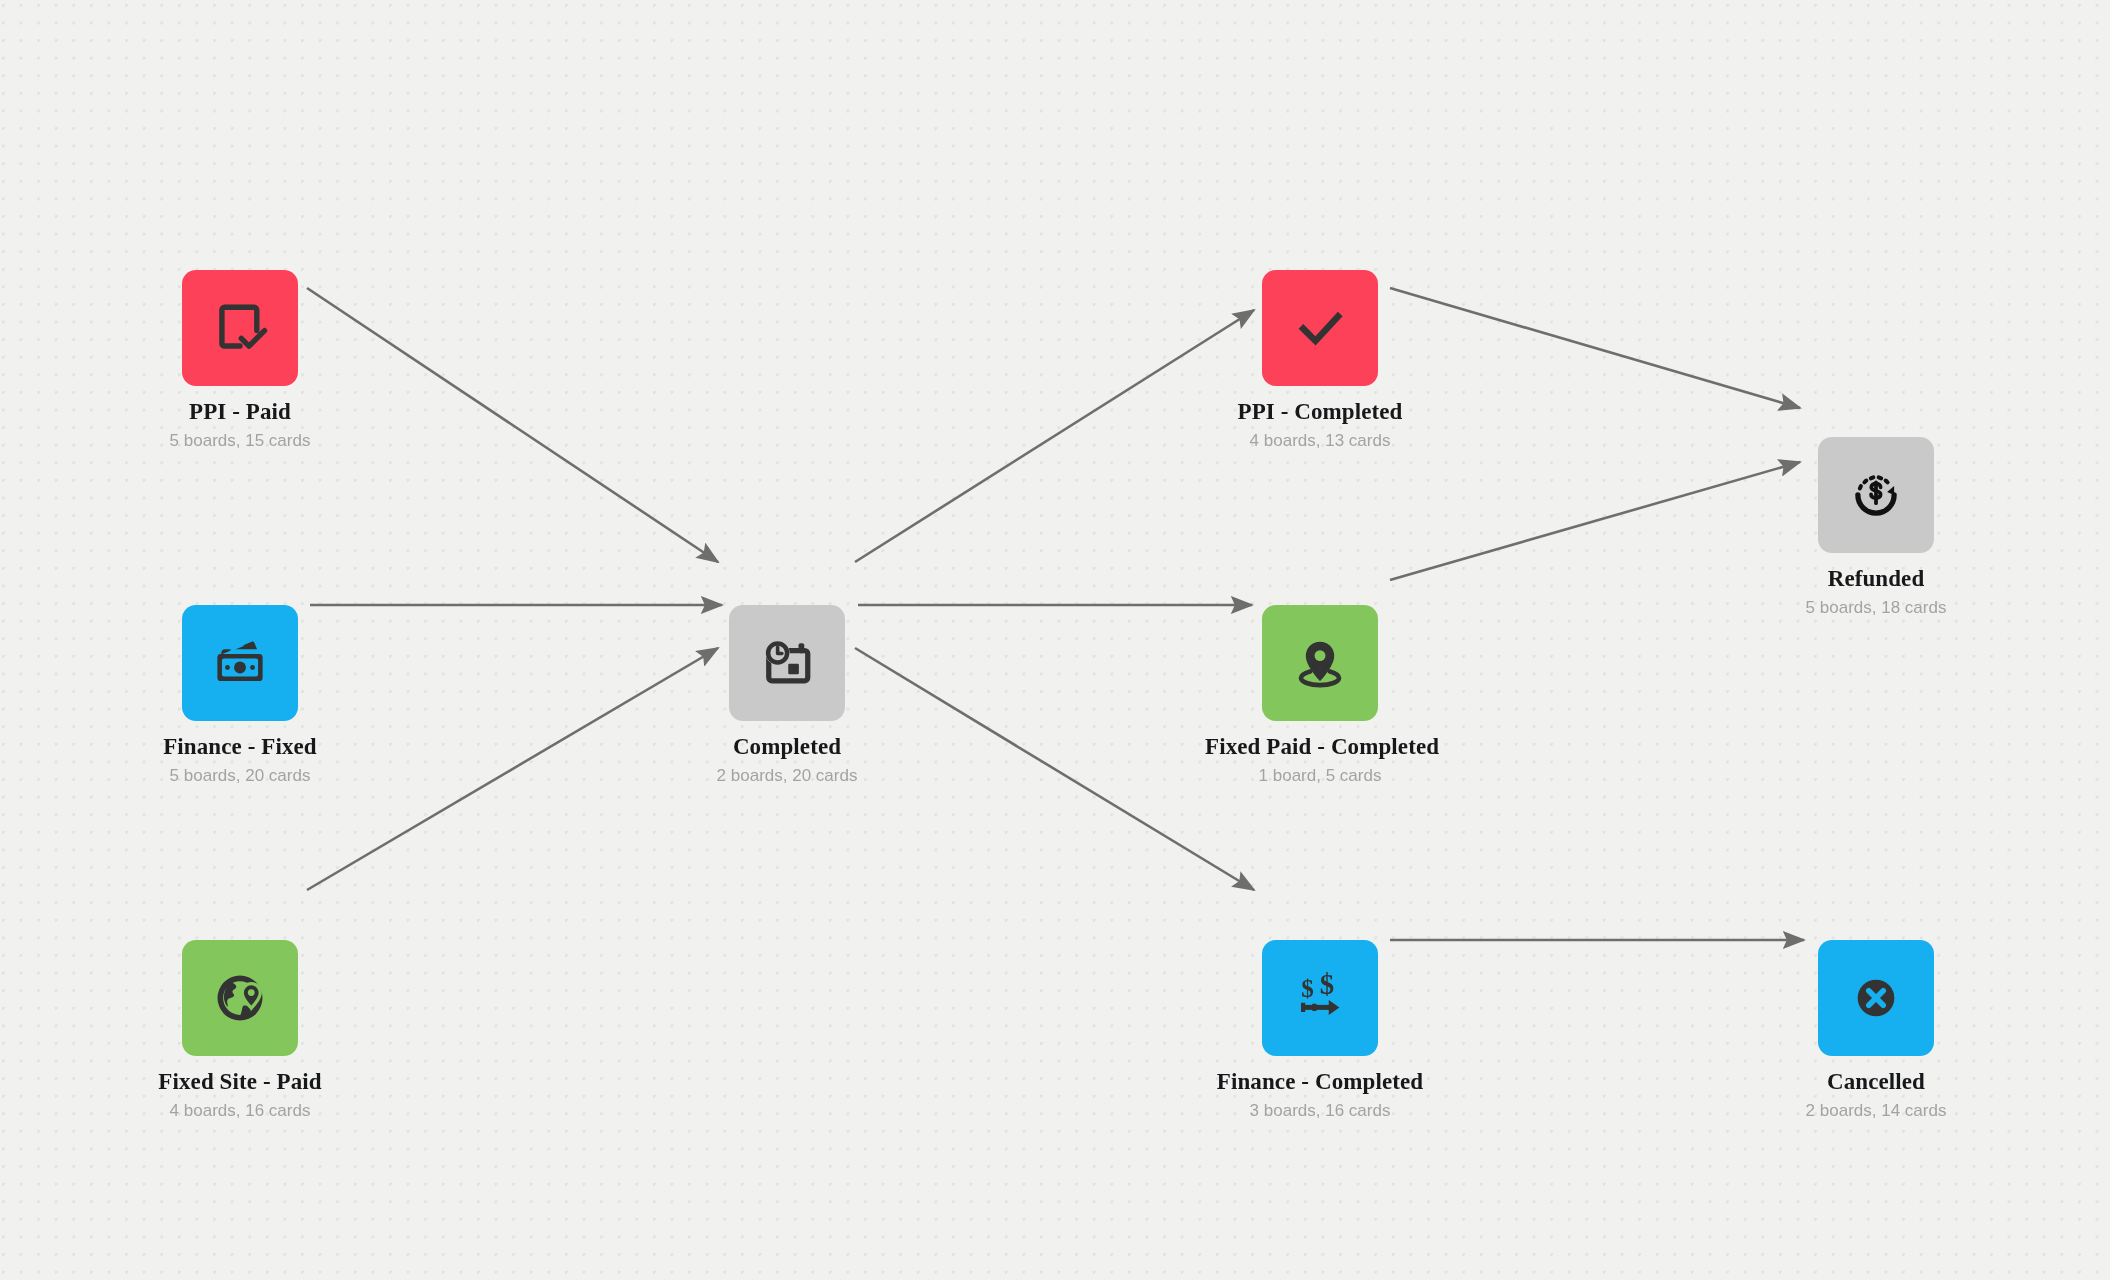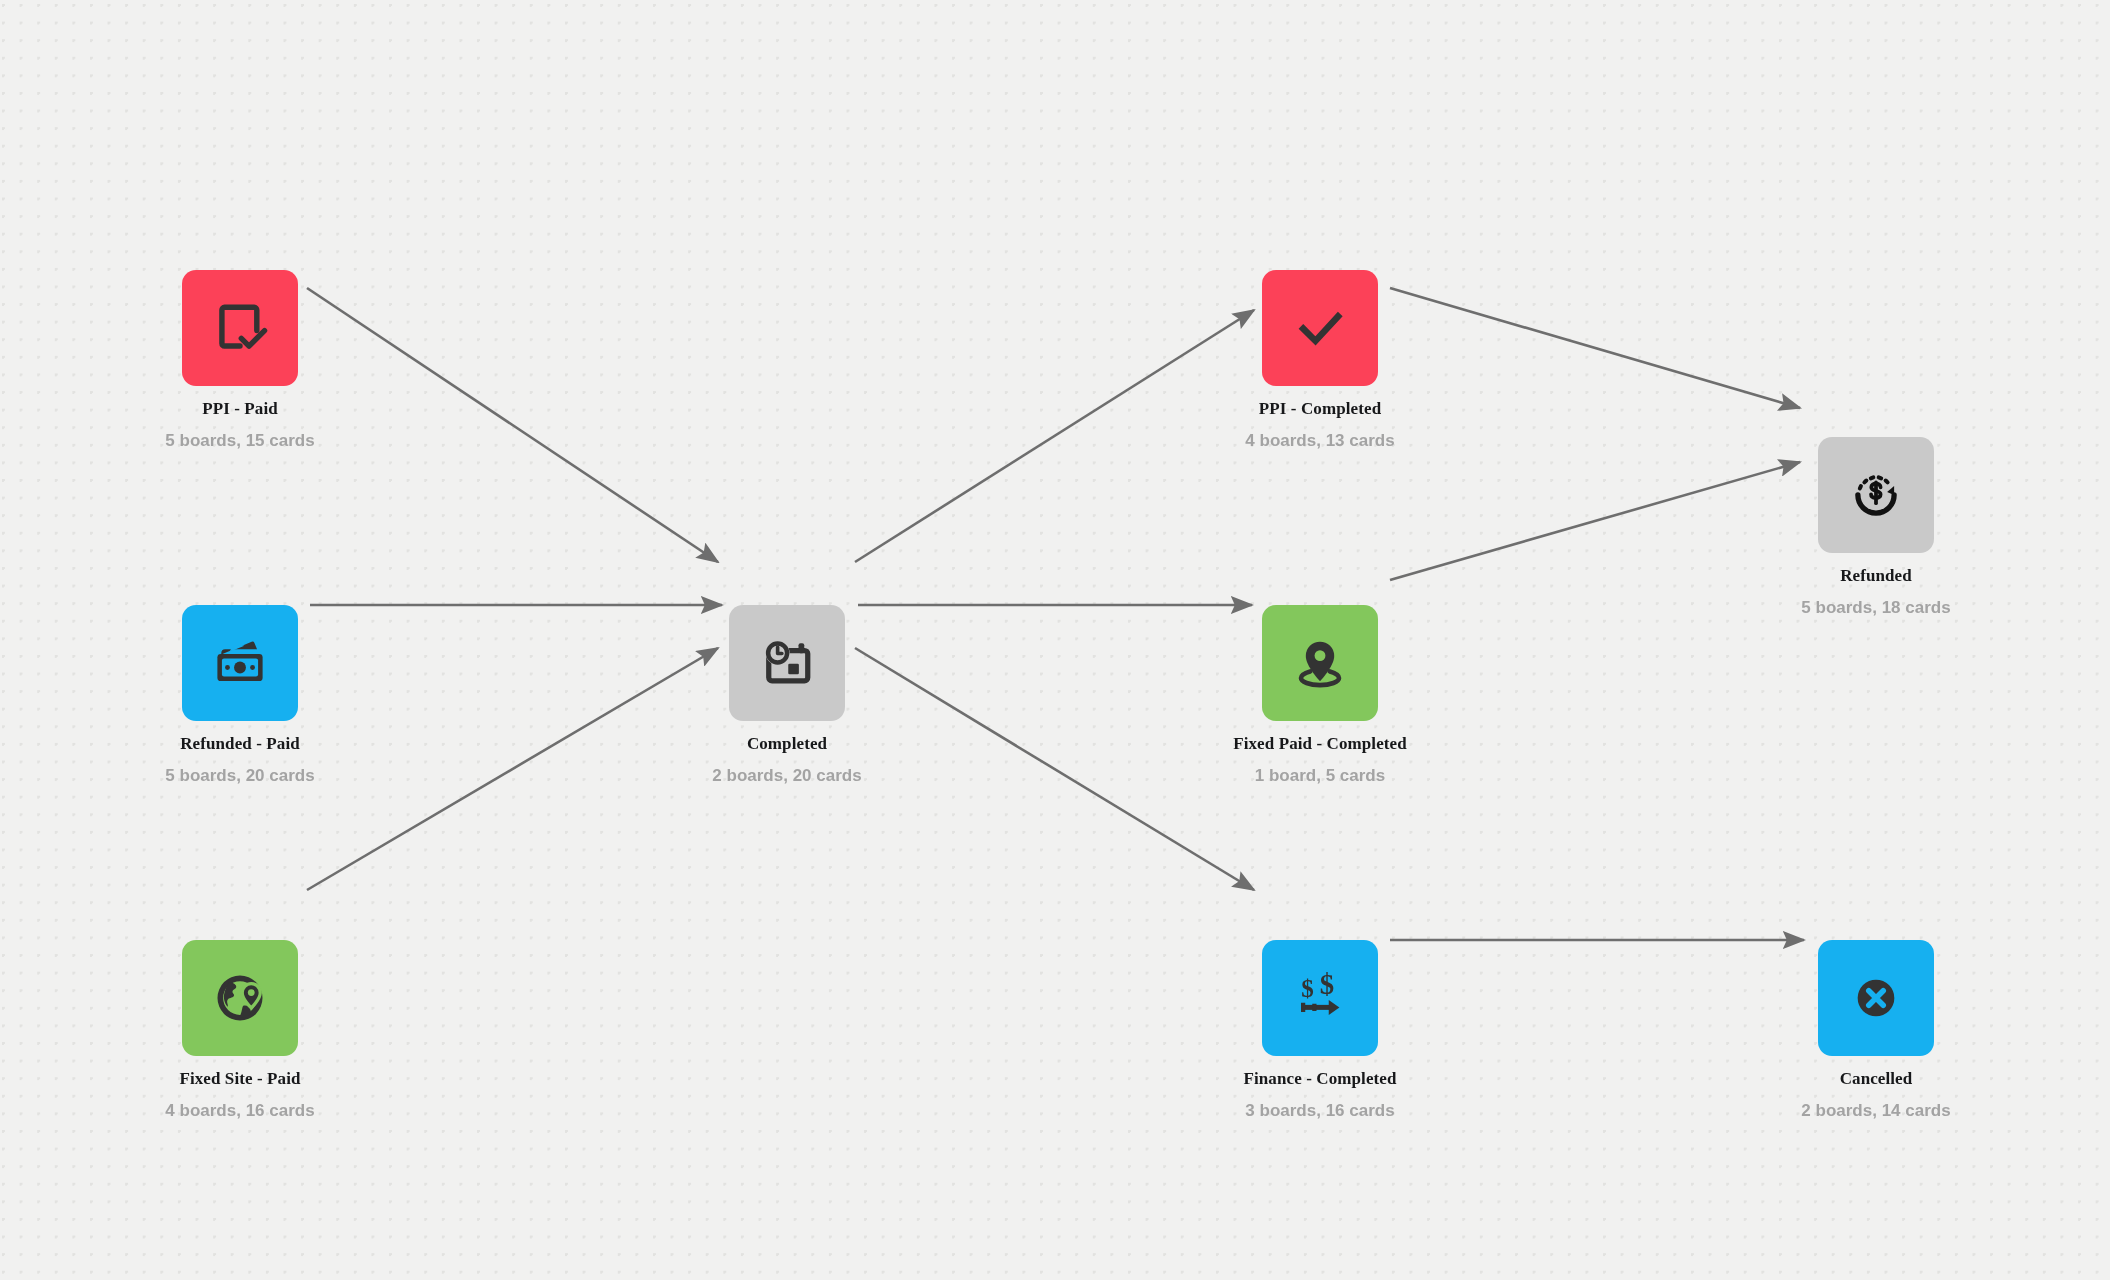--- a/index.html
+++ b/index.html
@@ -40,33 +40,32 @@
     margin: 0 auto;
     border-radius: 14px;
     display: flex;
     align-items: center;
     justify-content: center;
   }
   .node-tile svg { display: block; }
   .node-title {
     font-family: "Liberation Serif", serif;
     font-weight: bold;
-    font-size: 17px;
+    font-size: 23px;
     color: #17181a;
     margin-top: 13px;
     letter-spacing: 0.1px;
     white-space: nowrap;
   }
   .node-sub {
     font-family: "Liberation Sans", sans-serif;
     font-size: 17px;
     color: #a3a3a3;
-    margin-top: 12px;
+    margin-top: 6px;
     white-space: nowrap;
-    font-weight: bold;
   }
 </style>
 </head>
 <body>
 
 <div id="canvas">
 
   <svg id="edges" viewBox="0 0 2110 1280" width="2110" height="1280" xmlns="http://www.w3.org/2000/svg">
     <defs>
       <marker id="arrowhead" markerWidth="9" markerHeight="7" refX="8.2" refY="3.5" orient="auto" markerUnits="strokeWidth">
@@ -108,21 +107,21 @@
             <path d="M16 14.5 c2.5 -3.6 7.6 -5.6 11.4 -3.9 l-9.6 4 z" fill="#16b0f0"></path>
           </g>
           <rect x="6.5" y="17" width="35" height="21" rx="2.6" fill="#333333"></rect>
           <rect x="10" y="20.5" width="28" height="14" rx="1.6" fill="#16b0f0"></rect>
           <circle cx="24" cy="27.5" r="4.6" fill="#333333"></circle>
           <circle cx="14.3" cy="27.5" r="1.9" fill="#333333"></circle>
           <circle cx="33.7" cy="27.5" r="1.9" fill="#333333"></circle>
         </svg>
       </span>
     </div>
-    <div class="node-title">Refunded - Paid</div>
+    <div class="node-title">Finance - Fixed</div>
     <div class="node-sub">5 boards, 20 cards</div>
   </div>
 
   <div class="node" id="node-fixed-site-paid" style="left:240px;top:940px;">
     <div class="node-tile" style="background:#83c75c;">
       <span>
         <svg width="60" height="60" viewBox="0 0 48 48">
           <path d="M24 6 a18 18 0 1 0 0 36 a18 18 0 0 0 0 -36 z M24 10.5 a13.5 13.5 0 1 1 0 27 a13.5 13.5 0 0 1 0 -27 z" fill="#333333"></path>
           <path d="M15 12 c3 -1 6 1 6 3 c0 2 -3 2 -3 4 c0 1.5 2 2 1 3.5 c-1 1.5 -4 1 -5 3 c-1 2 1 4 0 5.5 c-2.5 -3 -3.5 -7 -2.5 -11 c.6 -3 2.2 -6 3.5 -8z" fill="#333333"></path>
           <path d="M27 30 c2.5 -.5 5 1 5.5 3.5 c.4 2.2 -1 4 -2.5 5.2 c-2 1 -4.5 1.3 -6.5 .8 c1 -2 1.5 -4 2 -6 c.4 -1.6 .6 -3.2 1.5 -3.5z" fill="#333333"></path>

